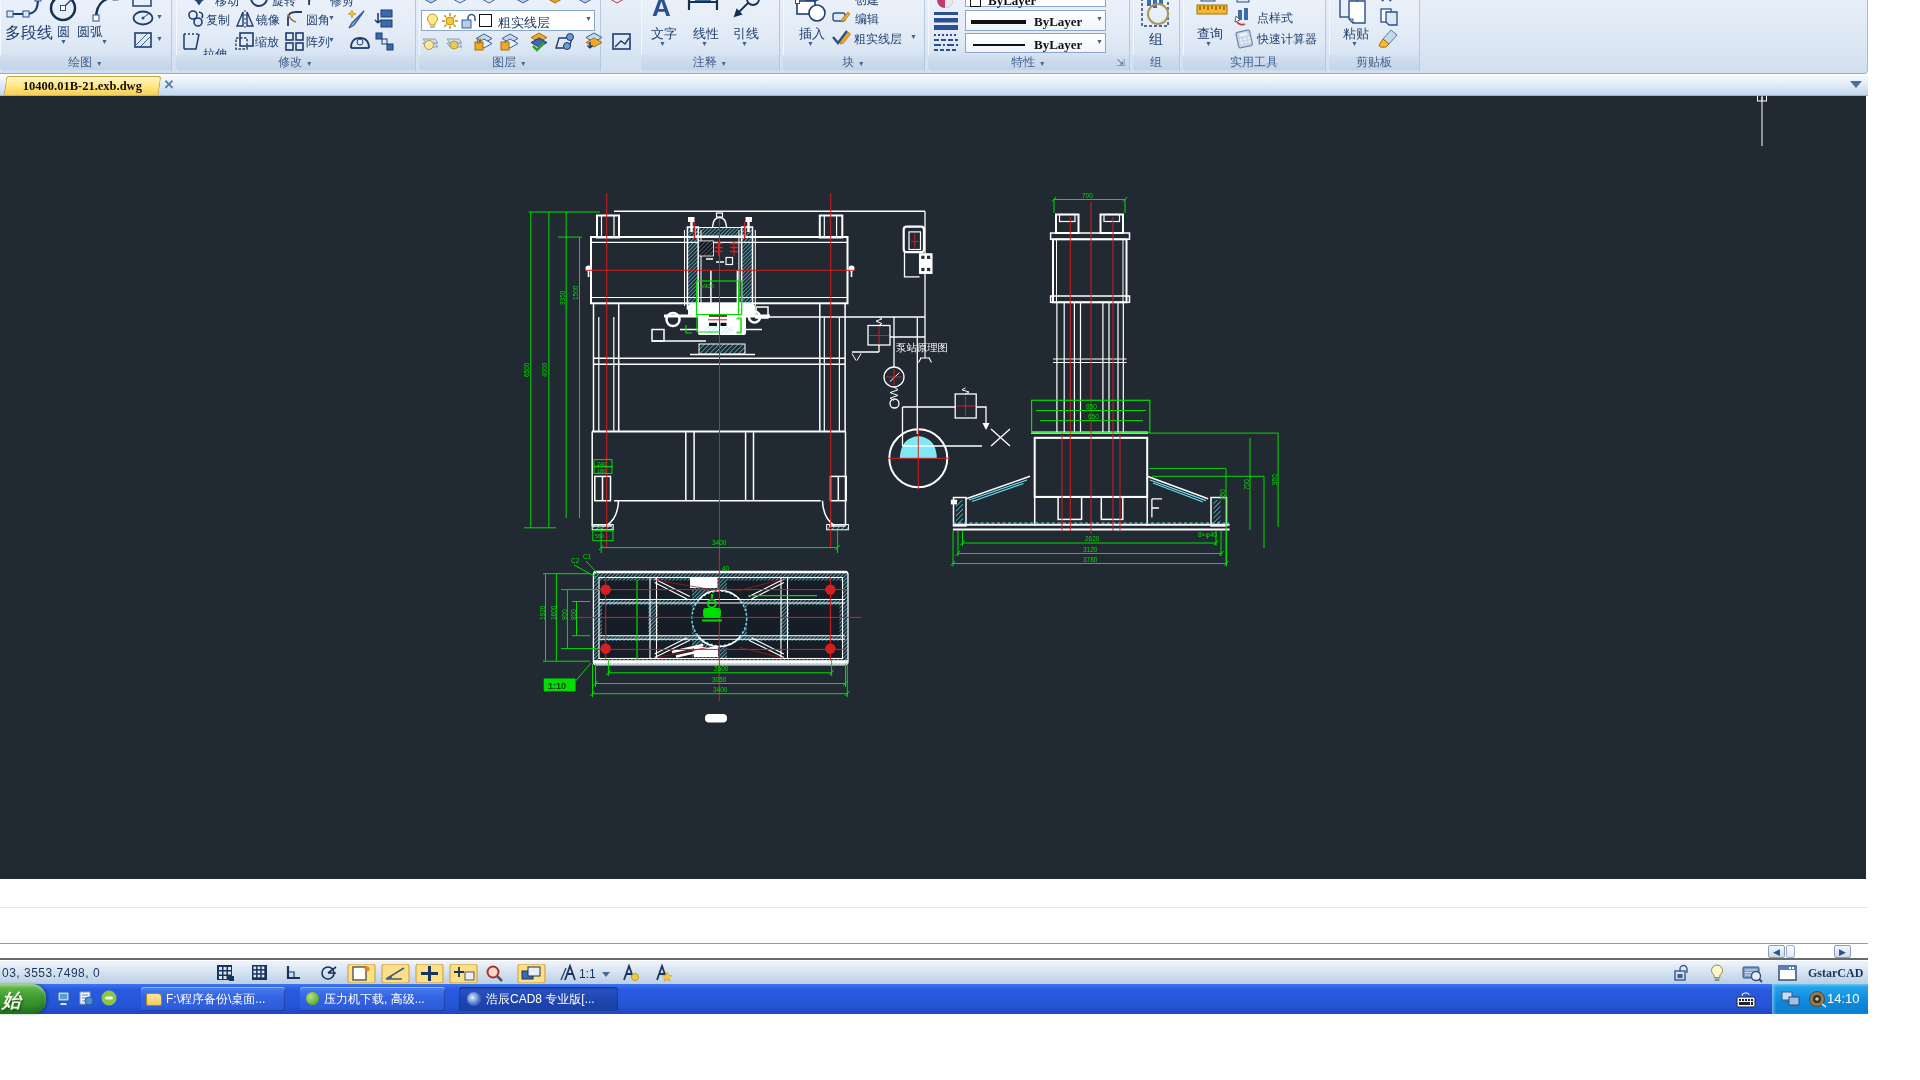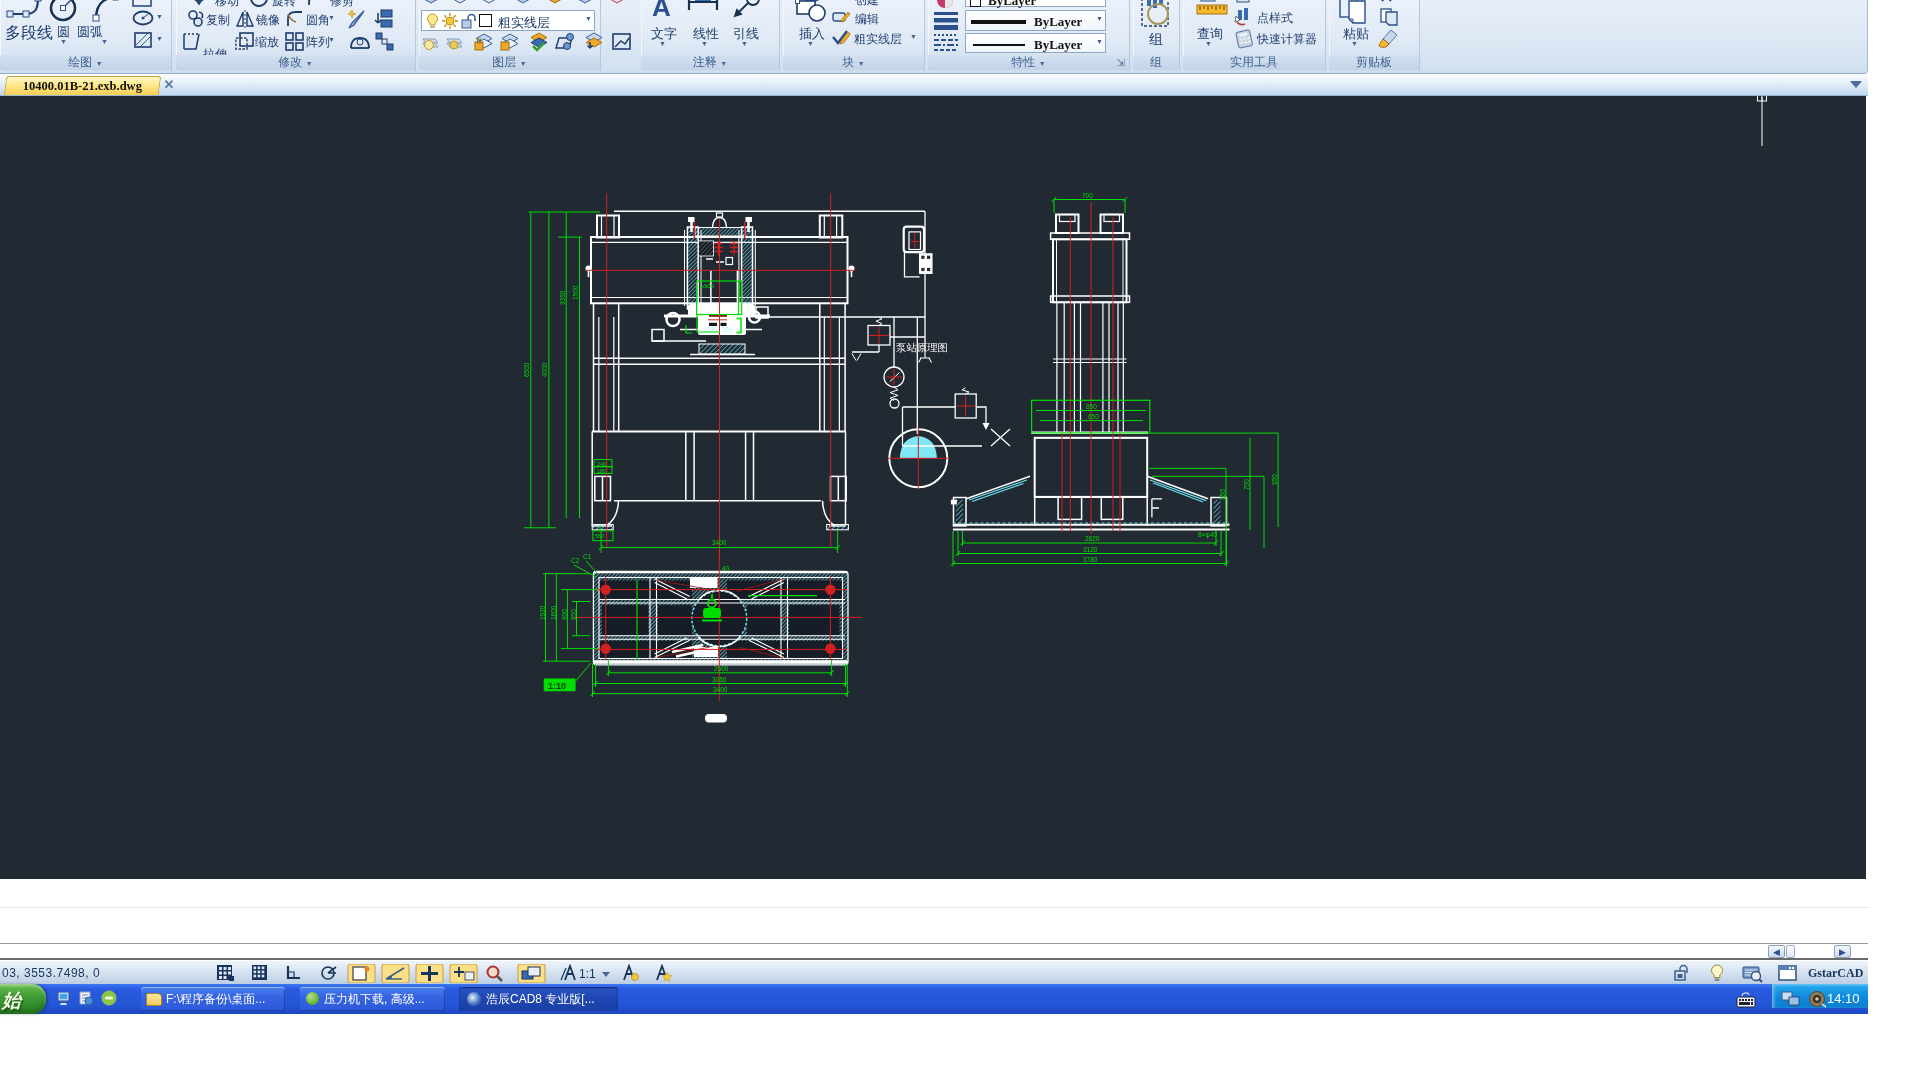--- a/index.html
+++ b/index.html
@@ -880,21 +880,21 @@
         <g fill="#223">
           <rect x="3" y="7" width="2" height="2"></rect>
           <rect x="6" y="7" width="2" height="2"></rect>
           <rect x="9" y="7" width="2" height="2"></rect>
           <rect x="12" y="7" width="2" height="2"></rect>
           <rect x="15" y="7" width="2" height="2"></rect>
           <rect x="3" y="10" width="11" height="3"></rect>
           <rect x="15" y="10" width="2" height="3"></rect>
         </g>
       </svg>
-    <div class="ab" style="left:1772px;top:0;width:96px;height:24px;background:linear-gradient(#27aaf0,#0f8adc 55%,#0a7ecf);box-shadow:inset 2px 1px 3px rgba(255,255,255,.4)">
+    <div class="ab" style="left:1772px;top:0;width:96px;height:30px;background:linear-gradient(#27aaf0,#0f8adc 55%,#0a7ecf);box-shadow:inset 2px 1px 3px rgba(255,255,255,.4)">
       <svg class="ab" style="left:8px;top:6px" width="24" height="19" viewBox="0 0 24 19">
           <rect x="2" y="2" width="10" height="8" fill="#c8ddf2" stroke="#3a5a8c"></rect>
           <rect x="9" y="7" width="10" height="8" fill="#9cc2e8" stroke="#2a4a7c"></rect>
           <path d="M5,12 h4 M12,16 h5" stroke="#3a5a8c"></path>
         </svg>
       <svg class="ab" style="left:36px;top:7px" width="20" height="17" viewBox="0 0 20 17">
           <circle cx="9" cy="8" r="7.5" fill="#8a7a60" stroke="#5a4a30"></circle>
           <circle cx="9" cy="8" r="4" fill="#3a2f1e"></circle>
           <circle cx="9" cy="8" r="1.8" fill="#d8c8a8"></circle>
           <path d="M14,13 l4,3" stroke="#d0d8e8" stroke-width="1.6"></path>

